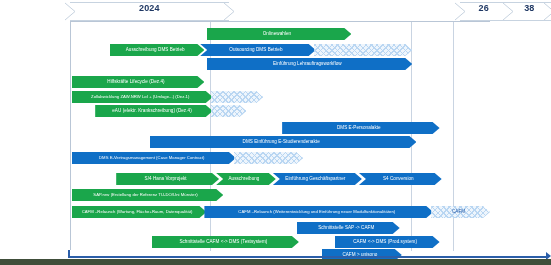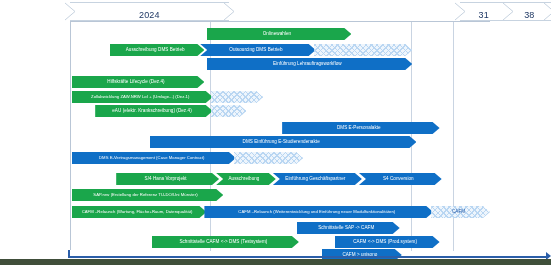--- a/index.html
+++ b/index.html
@@ -29,24 +29,24 @@
   .year-cell {
     position: absolute;
     top: 0;
     height: 19px;
     box-sizing: border-box;
     border-top: 1px solid #c7d3e0;
     border-bottom: 1px solid #c7d3e0;
     background: #ffffff;
     color: #1f3864;
     font-size: 9px;
-    font-weight: normal;
+    font-weight: bold;
     letter-spacing: .2px;
     display: flex;
-    align-items: flex-end;
+    align-items: flex-start;
     justify-content: center;
   }
   .year-chev {
     position: absolute;
     top: 0;
     width: 13px;
     height: 19px;
     pointer-events: none;
   }
   .year-chev svg { display: block; }
@@ -170,21 +170,21 @@
         <svg width="13" height="19" viewBox="0 0 13 19">
           <path d="M1 1 L11 9.5 L1 18" fill="none" stroke="#c7d3e0" stroke-width="1"></path>
         </svg>
       </div>
       <div class="year-chev" style="left: 152.73px;">
         <svg width="13" height="19" viewBox="0 0 13 19">
           <path d="M1 1 L11 9.5 L1 18" fill="none" stroke="#c7d3e0" stroke-width="1"></path>
         </svg>
       </div>
       <div class="year-cell" style="left: 389.61px; width: 48.1px;">
-        <span>31</span>
+        <span>26</span>
       </div>
       <div class="year-chev" style="left: 383.61px;">
         <svg width="13" height="19" viewBox="0 0 13 19">
           <path d="M1 1 L11 9.5 L1 18" fill="none" stroke="#c7d3e0" stroke-width="1"></path>
         </svg>
       </div>
       <div class="year-cell" style="left: 437.71px; width: 43.29px;">
         <span>38</span>
       </div>
       <div class="year-chev" style="left: 431.71px;">

